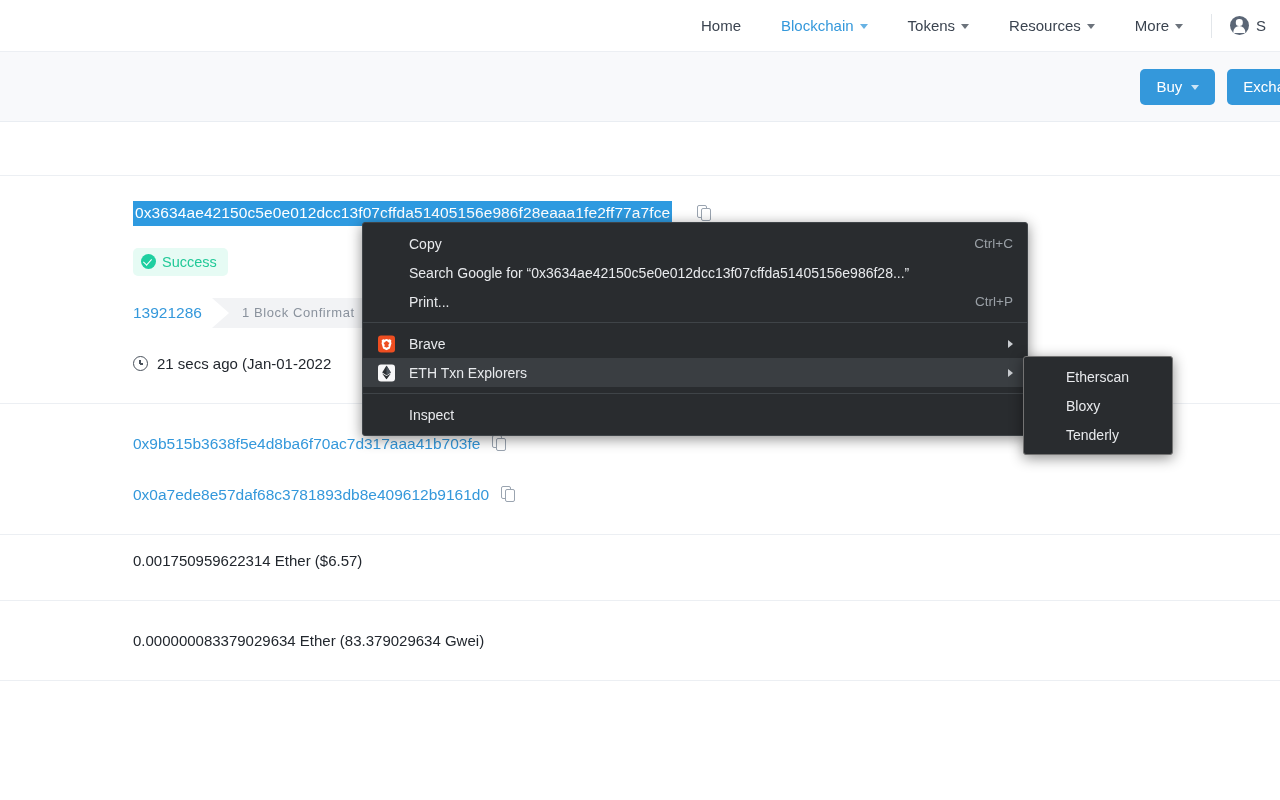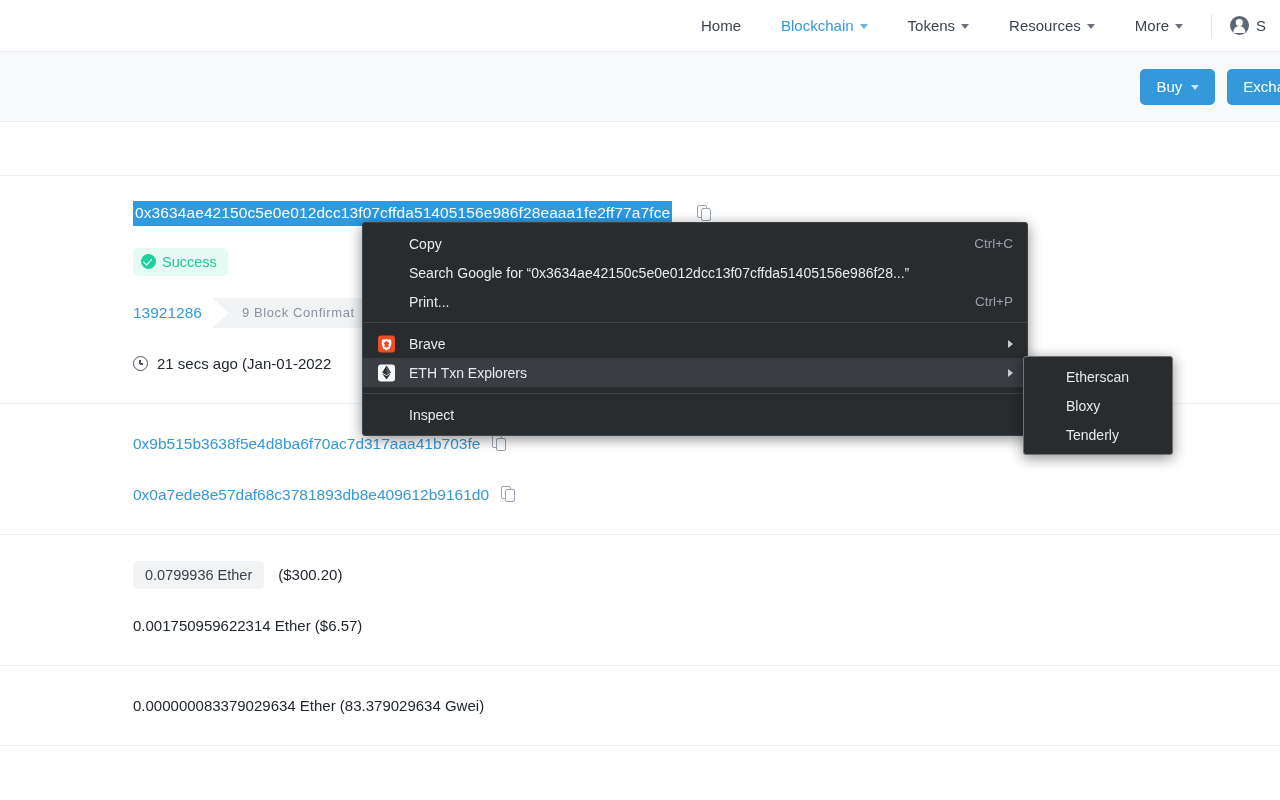--- a/index.html
+++ b/index.html
@@ -292,21 +292,21 @@
 
       <div class="line">
         <span class="badge-success">
           <span class="check"></span>
           <span>Success</span>
         </span>
       </div>
 
       <div class="line">
         <span class="blocknum">13921286</span>
-        <span class="confirm-chip">9 Block Confirmat</span>
+        <span class="confirm-chip">1 Block Confirmat</span>
       </div>
 
       <div class="line" style="margin-bottom:14px">
         <span class="clock"></span>
         <span>21 secs ago (Jan-01-2022</span>
       </div>
     </div>
 
     <div class="row row-lines">
       <div class="line" style="margin-top:14px">
@@ -319,24 +319,20 @@
       <div class="line" style="margin-bottom:14px">
         <span class="addr-link">0x0a7ede8e57daf68c3781893db8e409612b9161d0</span>
         <span class="copy-icon">
             <i></i>
             <b></b>
           </span>
       </div>
     </div>
 
     <div class="row row-lines">
-      <div class="line" style="margin-top:14px">
-        <span class="pill-ether">0.0799936 Ether</span>
-        <span class="usd">($300.20)</span>
-      </div>
       <div class="line" style="margin-bottom:14px">
         <span>0.001750959622314 Ether ($6.57)</span>
       </div>
     </div>
 
     <div class="row row-lines">
       <div class="line" style="margin:14px 0">
         <span>0.000000083379029634 Ether (83.379029634 Gwei)</span>
       </div>
     </div>

